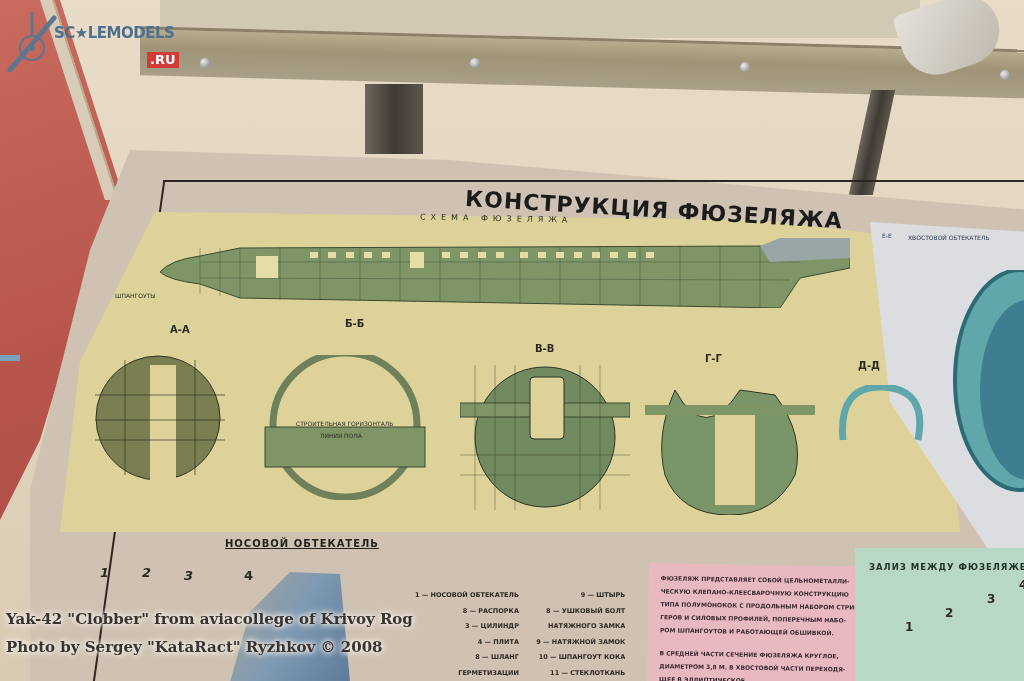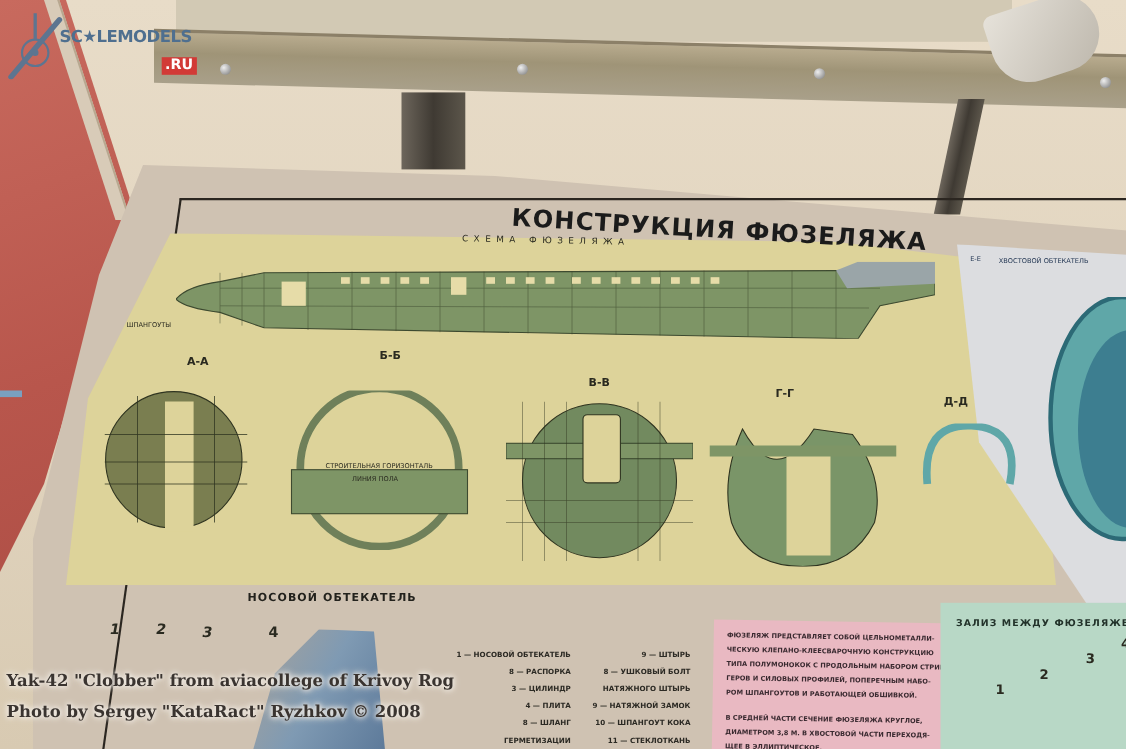--- a/index.html
+++ b/index.html
@@ -16,21 +16,21 @@
   .poster{position:absolute;left:30px;top:150px;width:1020px;height:560px;background:#cfc2b2;clip-path:polygon(100px 0,420px 10px,1000px 60px,1020px 560px,0 560px,0 340px,60px 100px);}
   .poster-border{position:absolute;left:90px;top:180px;width:960px;height:520px;border-left:2px solid #2b2620;border-top:2px solid #2b2620;transform:skewX(-8deg);transform-origin:bottom left;}
   .yellow-panel{position:absolute;left:60px;top:212px;width:900px;height:320px;background:#ddd39a;clip-path:polygon(95px 0,700px 8px,870px 28px,900px 320px,0 320px,20px 150px);}
   .white-right{position:absolute;left:870px;top:222px;width:160px;height:330px;background:#dcdde0;clip-path:polygon(0 0,160px 10px,160px 330px,120px 330px,20px 180px);}
   .title{position:absolute;left:466px;top:186px;font-family:"DejaVu Sans",sans-serif;font-weight:900;font-size:22px;letter-spacing:1px;color:#1b1b1b;transform:rotate(3.4deg);transform-origin:left top;white-space:nowrap;}
   .subtitle{position:absolute;left:420px;top:214px;font-size:8px;letter-spacing:5px;color:#2a2a20;transform:rotate(1.2deg);white-space:nowrap;}
   .fuselage{position:absolute;left:160px;top:238px;width:690px;height:70px;}
   .section{position:absolute;}
   .sec-label{position:absolute;font-size:10px;font-weight:bold;color:#2a2a20;white-space:nowrap;}
   .small-label{position:absolute;font-size:6px;color:#2a2a20;white-space:nowrap;}
-  .nose-title{position:absolute;left:225px;top:538px;font-size:10px;font-weight:bold;letter-spacing:1px;color:#23221d;white-space:nowrap;}
+  .nose-title{position:absolute;left:225px;top:538px;font-size:10px;font-weight:bold;letter-spacing:1px;color:#23221d;white-space:nowrap;text-decoration:underline;}
   .legend{position:absolute;font-size:6.5px;font-weight:bold;color:#2c2a24;line-height:15.5px;white-space:nowrap;text-align:right;}
   .pink-box{position:absolute;left:648px;top:565px;width:220px;height:130px;background:#e9b9c2;transform:rotate(1deg);}
   .pink-text{position:absolute;left:12px;top:8px;font-size:6px;font-weight:bold;color:#3a2a30;line-height:13px;width:205px;}
   .green-box{position:absolute;left:855px;top:548px;width:200px;height:140px;background:#b8d8c6;}
   .green-title{position:absolute;left:14px;top:14px;font-size:8.5px;font-weight:bold;letter-spacing:1px;color:#22322a;white-space:nowrap;}
   .caption{position:absolute;left:6px;font-family:"DejaVu Serif",serif;font-weight:bold;font-size:15px;color:#3a3430;text-shadow:0 0 4px #f2ede6,0 0 6px #f2ede6,0 0 8px #e8e2da;white-space:nowrap;}
   .logo{position:absolute;left:4px;top:8px;width:180px;height:64px;}
   .logo-text{position:absolute;left:50px;top:16px;font-family:"DejaVu Sans",sans-serif;font-weight:bold;font-size:15px;letter-spacing:-0.5px;color:#4f6f8f;white-space:nowrap;}
   .logo-ru{position:absolute;left:143px;top:44px;font-family:"DejaVu Sans",sans-serif;font-weight:bold;font-size:13px;color:#fff;background:#d23a36;padding:0 3px;line-height:16px;}
   .nose-art{position:absolute;left:230px;top:572px;width:120px;height:110px;background:linear-gradient(120deg,#a9a39a 0%,#7f9ab3 50%,#5d7a9a 100%);clip-path:polygon(20px 40px,60px 0,110px 2px,120px 110px,0 110px);}
@@ -188,21 +188,21 @@
   <div>8 — РАСПОРКА</div>
   <div>3 — ЦИЛИНДР</div>
   <div>4 — ПЛИТА</div>
   <div>8 — ШЛАНГ</div>
   <div style="padding-left:24px">ГЕРМЕТИЗАЦИИ</div>
 
 </div>
 <div class="legend" style="left:526px;top:588px">
   <div>9 — ШТЫРЬ</div>
   <div>8 — УШКОВЫЙ БОЛТ</div>
-  <div style="padding-left:22px">НАТЯЖНОГО ШТЫРЬ</div>
+  <div style="padding-left:22px">НАТЯЖНОГО ЗАМКА</div>
   <div>9 — НАТЯЖНОЙ ЗАМОК</div>
   <div>10 — ШПАНГОУТ КОКА</div>
   <div>11 — СТЕКЛОТКАНЬ</div>
 
 </div>
 
 <div class="pink-box">
   <div class="pink-text">
     <div>ФЮЗЕЛЯЖ ПРЕДСТАВЛЯЕТ СОБОЙ ЦЕЛЬНОМЕТАЛЛИ-</div>
     <div>ЧЕСКУЮ КЛЕПАНО-КЛЕЕСВАРОЧНУЮ КОНСТРУКЦИЮ</div>

